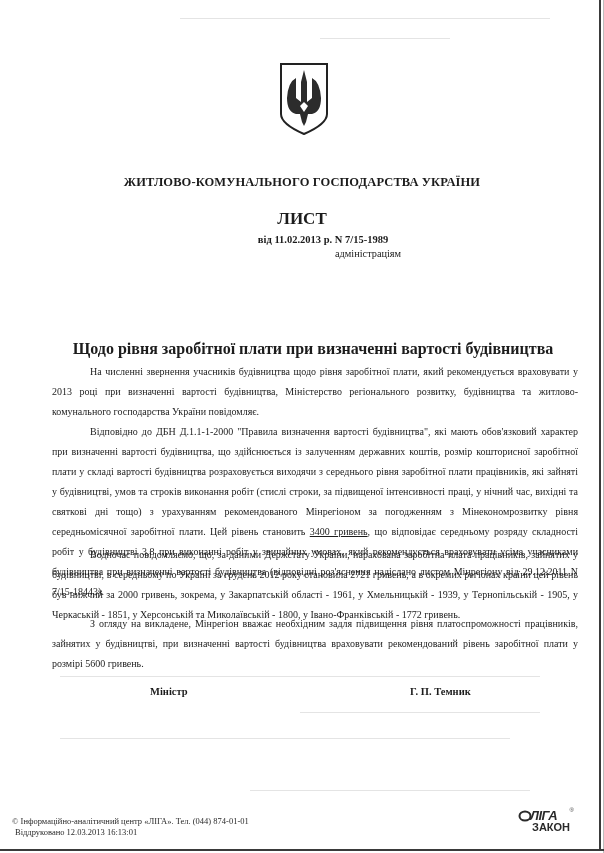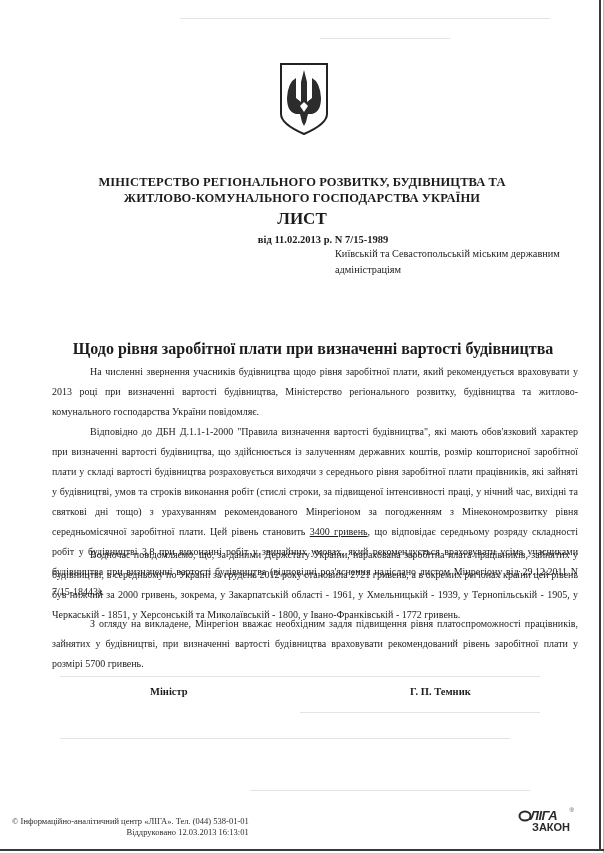--- a/index.html
+++ b/index.html
@@ -46,48 +46,46 @@
 <div class="ghost" style="left:60px;top:738px;width:450px;"></div>
 <div class="ghost" style="left:250px;top:790px;width:280px;"></div>
 
 <svg class="crest" viewBox="0 0 52 74">
   <path d="M3 2 H49 V52 Q49 62 26 72 Q3 62 3 52 Z" fill="#fff" stroke="#222" stroke-width="2"></path>
   <path d="M26 8 L29 20 L29 40 L34 36 L34 16 Q42 20 43 36 Q43 50 34 52 L30 52 L28 60 L26 64 L24 60 L22 52 L18 52 Q9 50 9 36 Q10 20 18 16 L18 36 L23 40 L23 20 Z" fill="#2c2c2c"></path>
   <path d="M22 44 L26 50 L30 44 L26 40 Z" fill="#fff"></path>
 </svg>
 
 <div class="ministry">
-  <div>МІНІСТЕРСТВО РЕГІОНАЛЬНОГО РОЗВИТКУ, БУДІВНИЦТВА ТА</div>
   <div>ЖИТЛОВО-КОМУНАЛЬНОГО ГОСПОДАРСТВА УКРАЇНИ</div>
 </div>
 
 <div class="letter-title">ЛИСТ</div>
 <div class="letter-ref">від 11.02.2013 р. N 7/15-1989</div>
 
 <div class="recipients">
-  <div>Київській та Севастопольській міським державним</div>
   <div>адміністраціям</div>
 </div>
 
 <div class="subject">Щодо рівня заробітної плати при визначенні вартості будівництва</div>
 
 <div class="para p1">На численні звернення учасників будівництва щодо рівня заробітної плати, який рекомендується враховувати у 2013 році при визначенні вартості будівництва, Міністерство регіонального розвитку, будівництва та житлово-комунального господарства України повідомляє.</div>
 
 <div class="para p2"><span>Відповідно до ДБН Д.1.1-1-2000 "Правила визначення вартості будівництва", які мають обов'язковий характер при визначенні вартості будівництва, що здійснюється із залученням державних коштів, розмір кошторисної заробітної плати у складі вартості будівництва розраховується виходячи з середнього рівня заробітної плати працівників, які зайняті у будівництві, умов та строків виконання робіт (стислі строки, за підвищеної інтенсивності праці, у нічний час, вихідні та святкові дні тощо) з урахуванням рекомендованого Мінрегіоном за погодженням з Мінекономрозвитку рівня середньомісячної заробітної плати. Цей рівень становить </span><span class="underline">3400 гривень</span><span>, що відповідає середньому розряду складності робіт у будівництві 3,8 при виконанні робіт у звичайних умовах, який рекомендується враховувати усіма учасниками будівництва при визначенні вартості будівництва (відповідні роз'яснення надіслано листом Мінрегіону від 29.12.2011 N 7/15-18443).</span></div>
 
 <div class="para p3">Водночас повідомляємо, що, за даними Держстату України, нарахована заробітна плата працівників, зайнятих у будівництві, в середньому по Україні за грудень 2012 року становила 2721 гривень, а в окремих регіонах країни цей рівень був нижчий за 2000 гривень, зокрема, у Закарпатській області - 1961, у Хмельницькій - 1939, у Тернопільській - 1905, у Черкаській - 1851, у Херсонській та Миколаївській - 1800, у Івано-Франківській - 1772 гривень.</div>
 
-<div class="para p4">З огляду на викладене, Мінрегіон вважає необхідним задля підвищення рівня платоспроможності працівників, зайнятих у будівництві, при визначенні вартості будівництва враховувати рекомендований рівень заробітної плати у розмірі 5700 гривень.</div>
+<div class="para p4">З огляду на викладене, Мінрегіон вважає необхідним задля підвищення рівня платоспроможності працівників, зайнятих у будівництві, при визначенні вартості будівництва враховувати рекомендований рівень заробітної плати у розмірі 5600 гривень.</div>
 
 <div class="sign-left">Міністр</div>
 <div class="sign-right">Г. П. Темник</div>
 
 <div class="footer">
-  <div>© Інформаційно-аналітичний центр «ЛІГА». Тел. (044) 538-01-01</div>
-  <div style="padding-left:3px;text-align:right;">Віддруковано 12.03.2013 16:13:01</div>
+  <div>© Інформаційно-аналітичний центр «ЛІГА». Тел. (044) 874-01-01</div>
+  <div style="padding-left:3px;">Віддруковано 12.03.2013 16:13:01</div>
 </div>
 
 <div class="logo">
   <svg style="position:absolute;left:0;top:2px;" width="14" height="12" viewBox="0 0 14 12">
     <ellipse cx="7" cy="6" rx="5.5" ry="4.5" fill="none" stroke="#2a2a2a" stroke-width="2"></ellipse>
   </svg>
   <span class="logo-top" style="left:12px;">ЛІГА</span>
   <span class="logo-reg">®</span>
   <span class="logo-bottom">ЗАКОН</span>
 </div>

